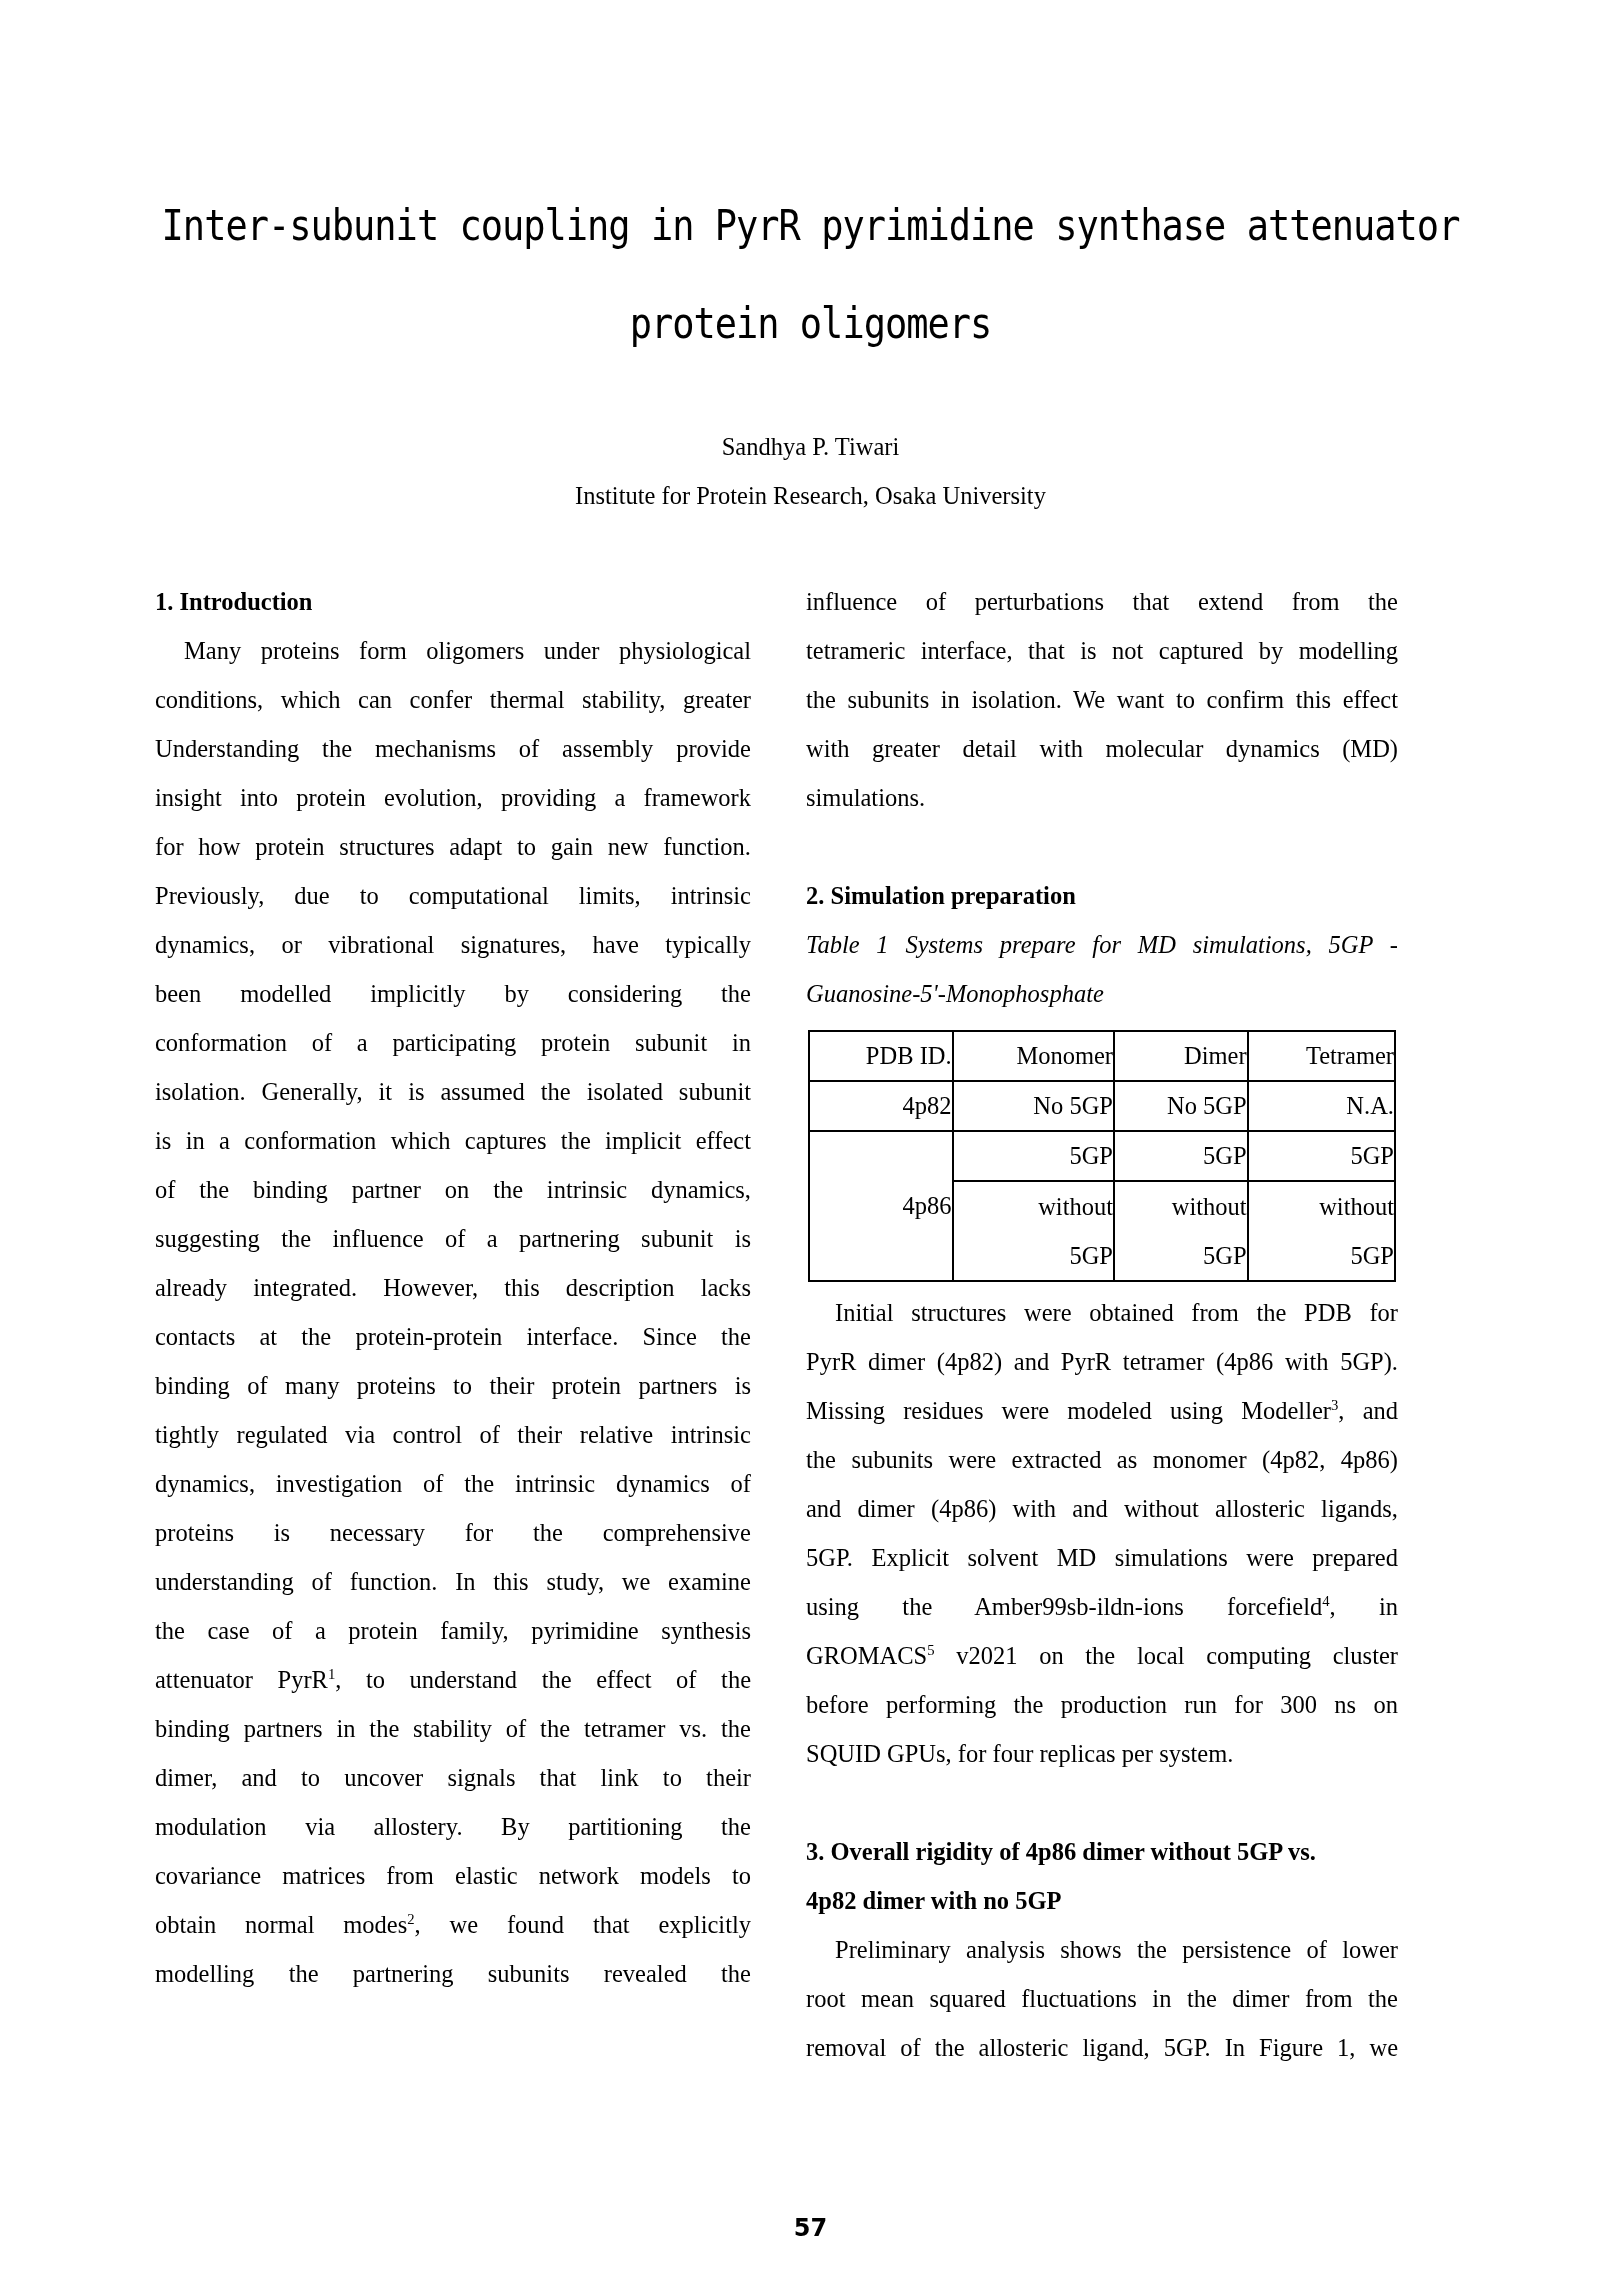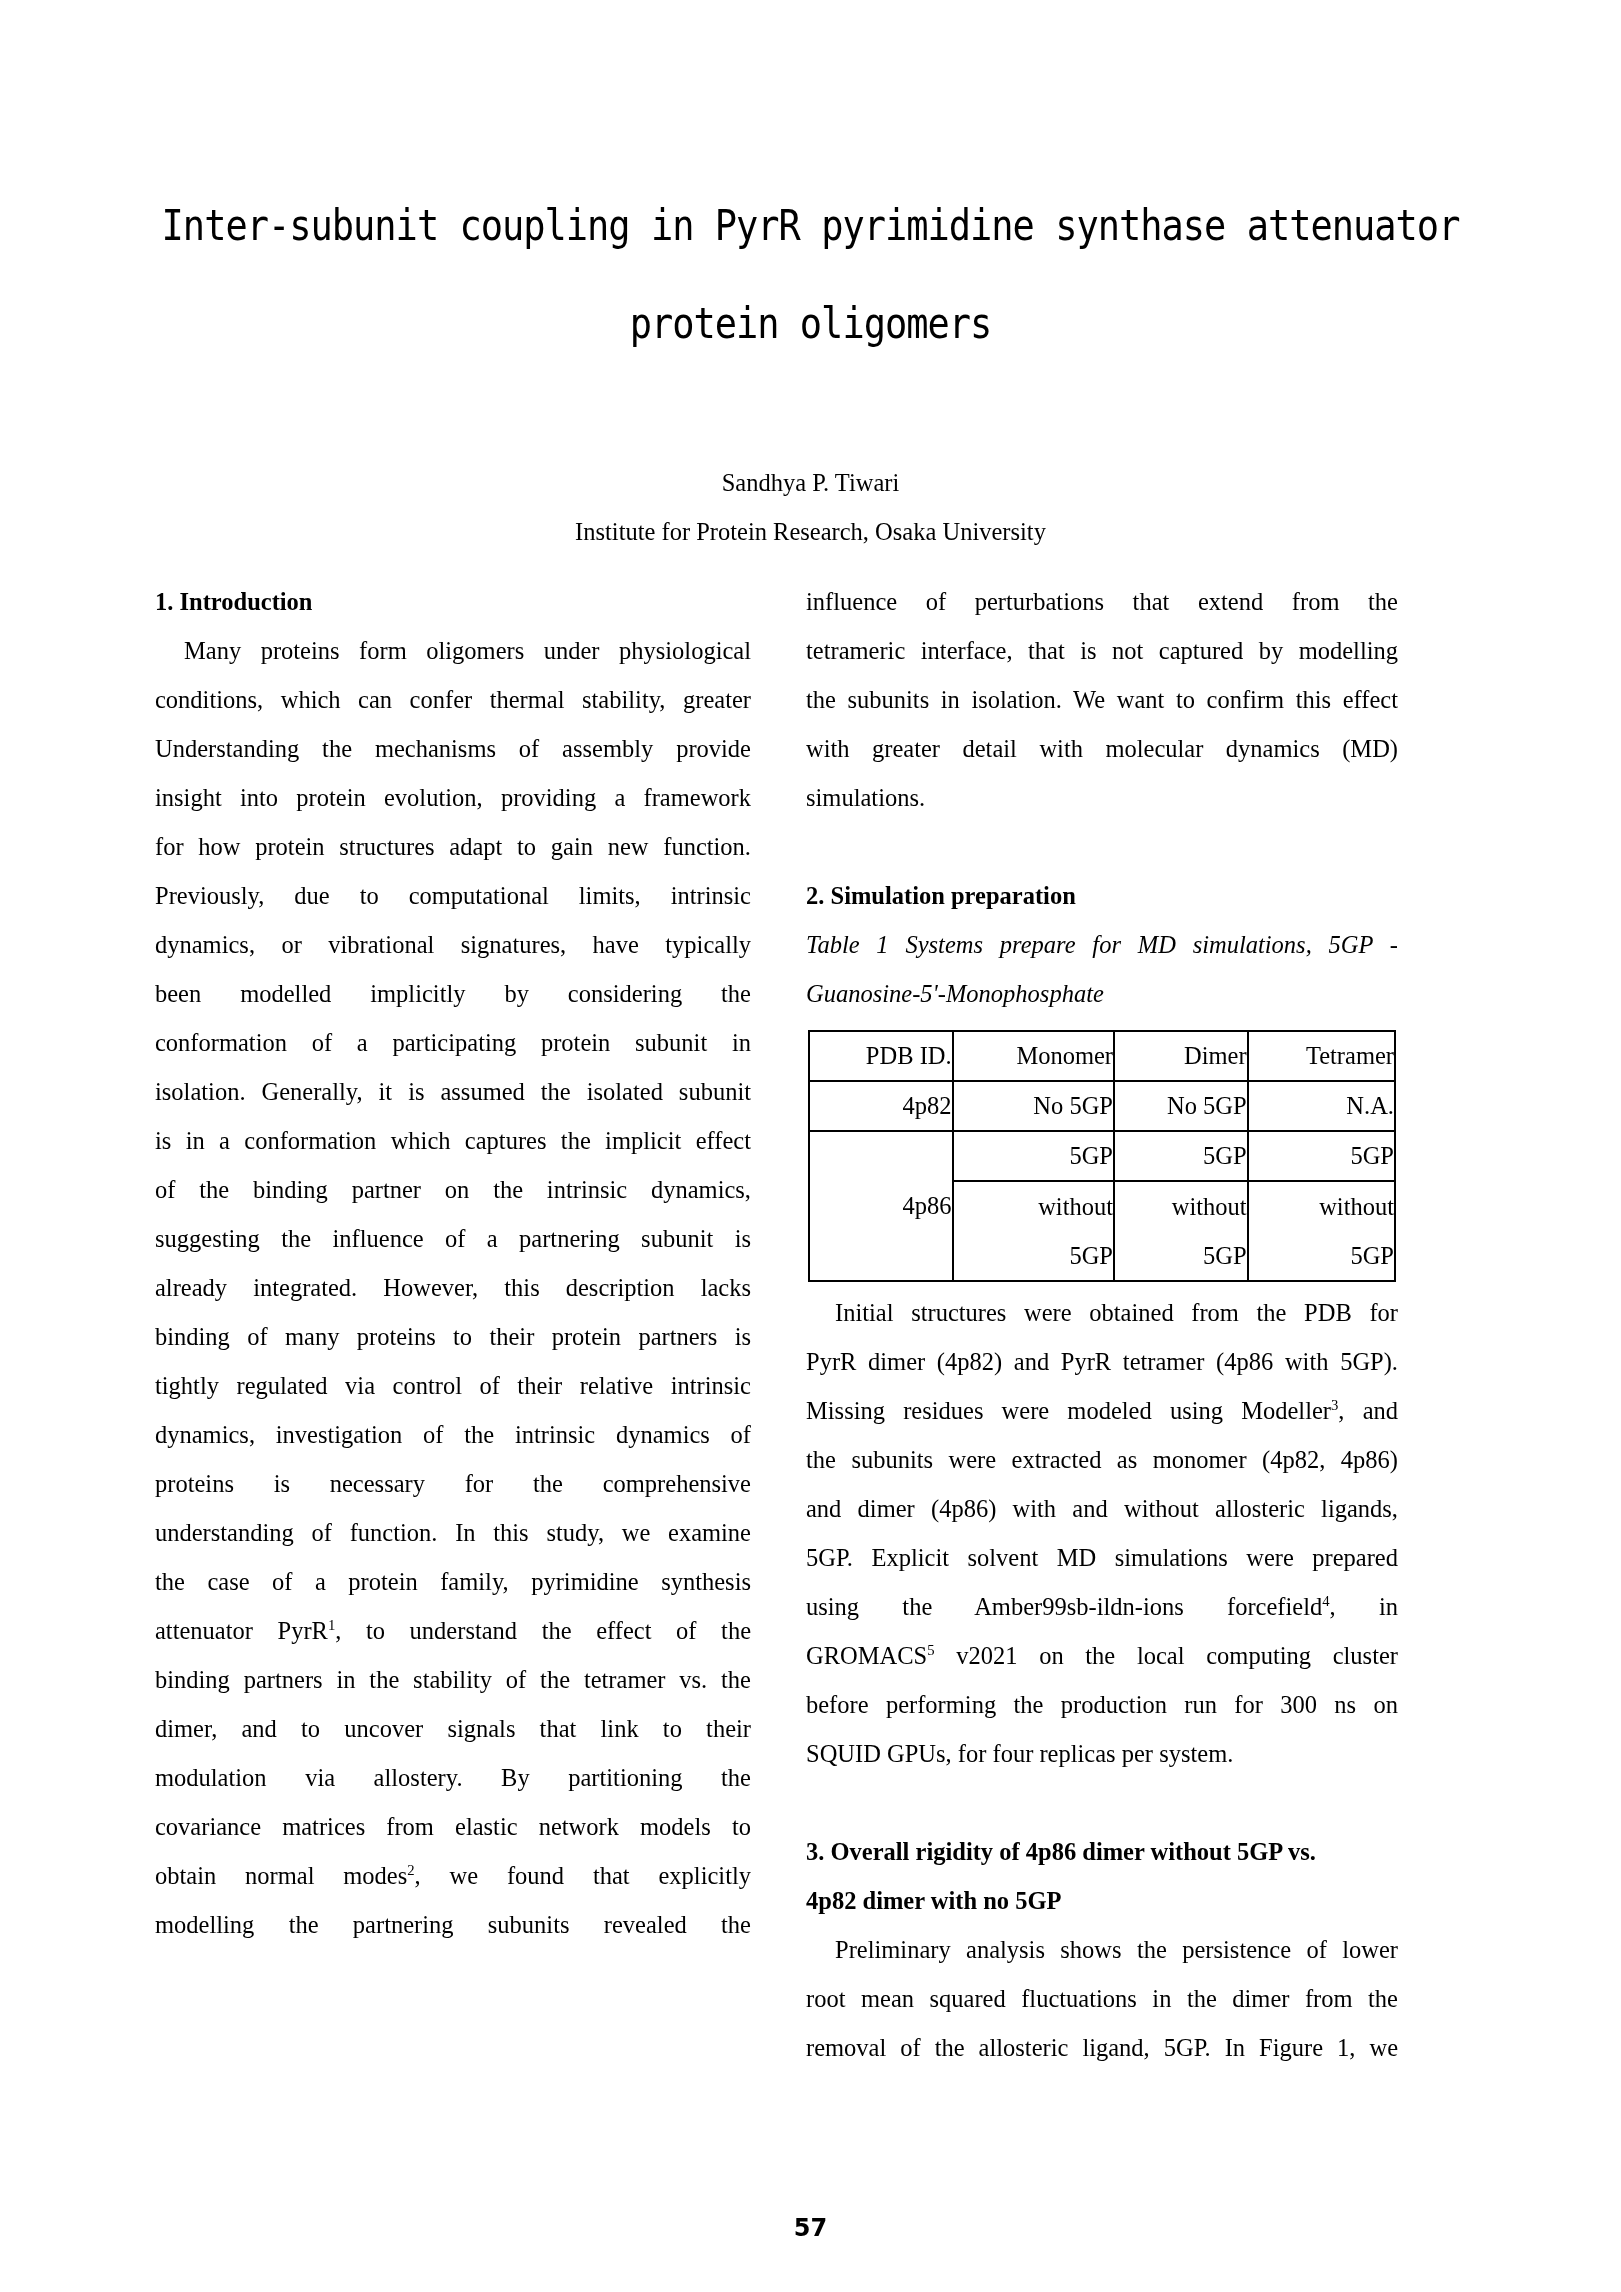--- a/index.html
+++ b/index.html
@@ -9,21 +9,21 @@
   .title {
     position: absolute; left: 0; width: 1621px; text-align: center;
     font-family: "DejaVu Sans Mono", monospace; font-size: 37px; letter-spacing: -1px;
     transform: scaleY(1.15); transform-origin: center;
   }
   .title.l1 { top: 192px; }
   .title.l2 { top: 290px; }
 
   .author, .affil {
     position: absolute; left: 0; width: 1621px; text-align: center;
-    font-family: "Liberation Serif", serif; font-size: 24.5px; margin-top: 36px;
+    font-family: "Liberation Serif", serif; font-size: 24.5px;
   }
   .author { top: 421px; }
   .affil  { top: 470px; }
 
   .col { position: absolute; top: 565px; width: 596px;
          font-family: "Liberation Serif", serif; font-size: 24.5px; line-height: 49px; }
   .col.left  { left: 155px; }
   .col.right { left: 806px; width: 592px; }
 
   .line { display: block; height: 49px; white-space: nowrap; text-align: justify; text-align-last: justify; overflow: visible; }
@@ -65,20 +65,21 @@
     <span class="line">for how protein structures adapt to gain new function.</span>
     <span class="line">Previously, due to computational limits, intrinsic</span>
     <span class="line">dynamics, or vibrational signatures, have typically</span>
     <span class="line">been modelled implicitly by considering the</span>
     <span class="line">conformation of a participating protein subunit in</span>
     <span class="line">isolation. Generally, it is assumed the isolated subunit</span>
     <span class="line">is in a conformation which captures the implicit effect</span>
     <span class="line">of the binding partner on the intrinsic dynamics,</span>
     <span class="line">suggesting the influence of a partnering subunit is</span>
     <span class="line">already integrated. However, this description lacks</span>
+    <span class="line">contacts at the protein-protein interface. Since the</span>
     <span class="line">binding of many proteins to their protein partners is</span>
     <span class="line">tightly regulated via control of their relative intrinsic</span>
     <span class="line">dynamics, investigation of the intrinsic dynamics of</span>
     <span class="line">proteins is necessary for the comprehensive</span>
     <span class="line">understanding of function. In this study, we examine</span>
     <span class="line">the case of a protein family, pyrimidine synthesis</span>
     <span class="line"><span>attenuator PyrR</span><sup>1</sup><span>, to understand the effect of the</span></span>
     <span class="line">binding partners in the stability of the tetramer vs. the</span>
     <span class="line">dimer, and to uncover signals that link to their</span>
     <span class="line">modulation via allostery. By partitioning the</span>

